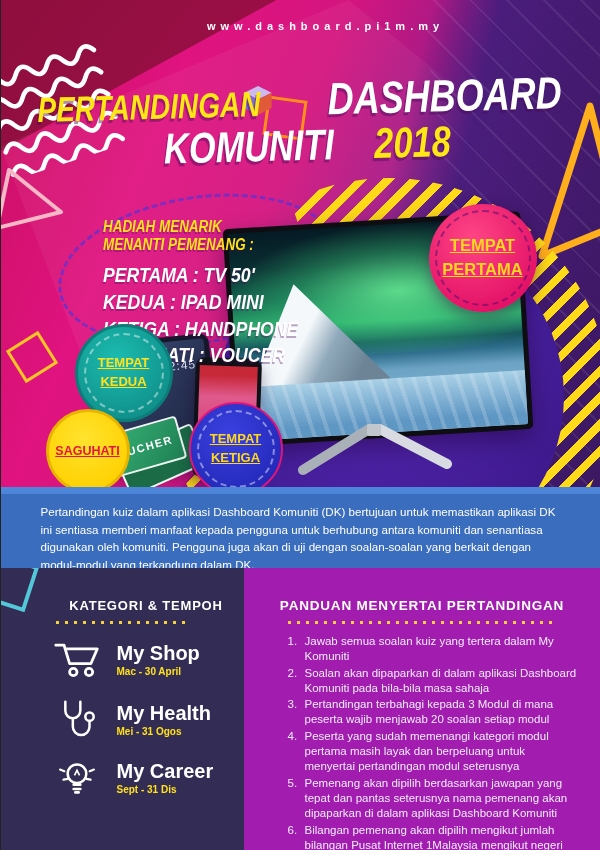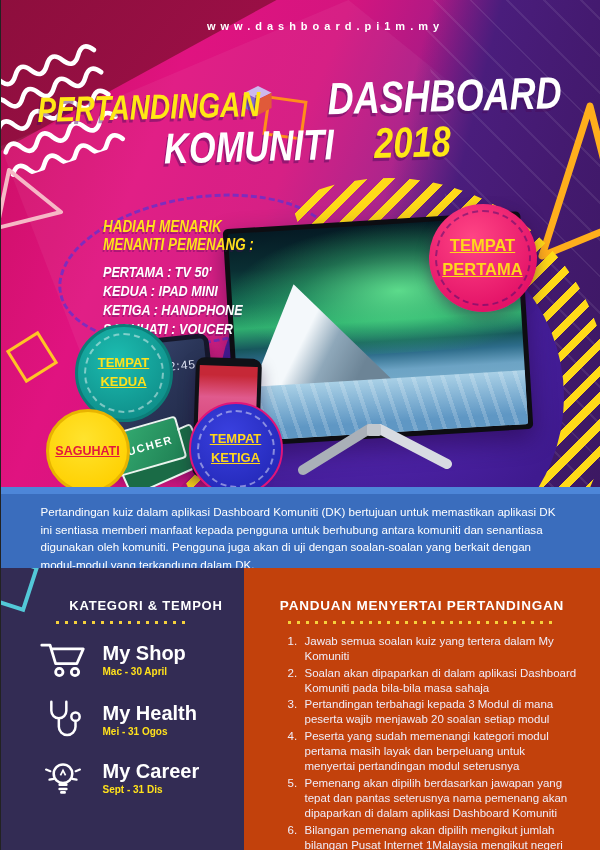--- a/index.html
+++ b/index.html
@@ -99,42 +99,42 @@
       background:radial-gradient(circle at 42% 34%,#1cbcb0,#0f8f8a 78%);border:3px solid #0c7d78;}
   .badge-saguhati{left:45px;top:409px;width:78px;height:78px;font-size:12.5px;color:#e3173c;
       background:radial-gradient(circle at 45% 35%,#ffe32e,#ffd000 80%);border:3px solid #e8b400;}
   .badge-ketiga{left:188px;top:402px;width:90px;height:90px;font-size:13px;color:#ffd71c;
       background:radial-gradient(circle at 42% 34%,#3a41e0,#2328b8 78%);border:2px solid #e0157a;}
   .badge-ketiga .inner-dash,.badge-kedua .inner-dash{border-color:rgba(255,255,255,.45);}
 
   
   .hadiah{position:absolute;left:102px;top:218px;z-index:6;}
   .hadiah .head{color:#ffe11c;font-size:16px;line-height:1.1;}
-  .hadiah .list{margin-top:9px;color:#ffffff;font-size:15px;line-height:1.27;}
+  .hadiah .list{margin-top:9px;color:#ffffff;font-size:21px;line-height:1.27;}
   .hadiah .cond{transform-origin:left center;transform:scaleX(.84);
       text-shadow:-1px 2px 0 rgba(74,10,90,.35);white-space:nowrap;display:block;}
 
   
   .band{position:absolute;left:0;top:487px;width:600px;height:81px;background:#3a6dbd;
         border-top:7px solid #4d86d8;box-sizing:border-box;}
   .band p{margin:9px 40px 0 40px;color:#ffffff;font-size:11.6px;line-height:1.52;}
 
   
   .bottom{position:absolute;left:0;top:568px;width:600px;height:282px;}
   .col-left{position:absolute;left:0;top:0;width:243px;height:282px;background:#332c54;overflow:hidden;}
-  .col-right{position:absolute;left:243px;top:0;width:357px;height:282px;background:#c2410c;}
+  .col-right{position:absolute;left:243px;top:0;width:357px;height:282px;background:#a21caf;}
   .teal-square{position:absolute;left:-16px;top:-10px;width:40px;height:40px;border:4px solid #53c8d8;transform:rotate(18deg);}
   .sec-head{color:#ffffff;font-weight:bold;text-align:center;letter-spacing:.8px;}
   .col-left .sec-head{margin-top:30px;font-size:13px;padding-left:48px;}
   .col-right .sec-head{margin-top:30px;font-size:13.5px;}
   .dots{height:3px;margin:8px auto 0 auto;
         background:repeating-linear-gradient(90deg,#f5d13c 0 3px,rgba(0,0,0,0) 3px 9px);}
   .dots.left{width:132px;} .dots.right{width:268px;}
 
-  .kat-item{position:absolute;left:36px;display:flex;align-items:center;gap:14px;}
+  .kat-item{position:absolute;left:50px;display:flex;align-items:center;gap:14px;}
   .kat-item.i0{top:72px;} .kat-item.i1{top:128px;} .kat-item.i2{top:186px;}
   .kat-icon{width:52px;display:flex;justify-content:center;}
   .kat-name{color:#ffffff;font-size:20px;font-weight:bold;line-height:1.05;}
   .kat-period{color:#ffe11c;font-size:10px;font-weight:bold;margin-top:2px;}
 
   .pan-list{list-style:none;margin:10px 0 0 0;padding:0 22px 0 44px;}
   .pan-list li{display:flex;color:#efedfa;font-size:11.5px;line-height:15.3px;margin:0 0 1px 0;}
   .pan-list .num{flex:0 0 17px;}
   .pan-list .txt{flex:1;}
 </style>

